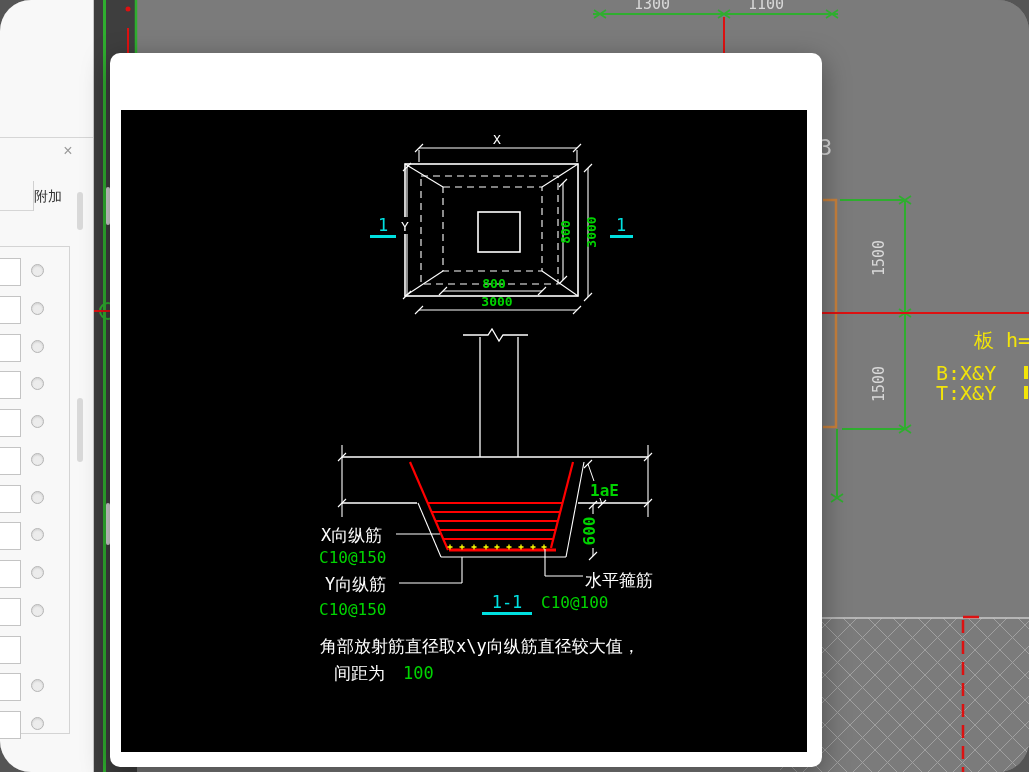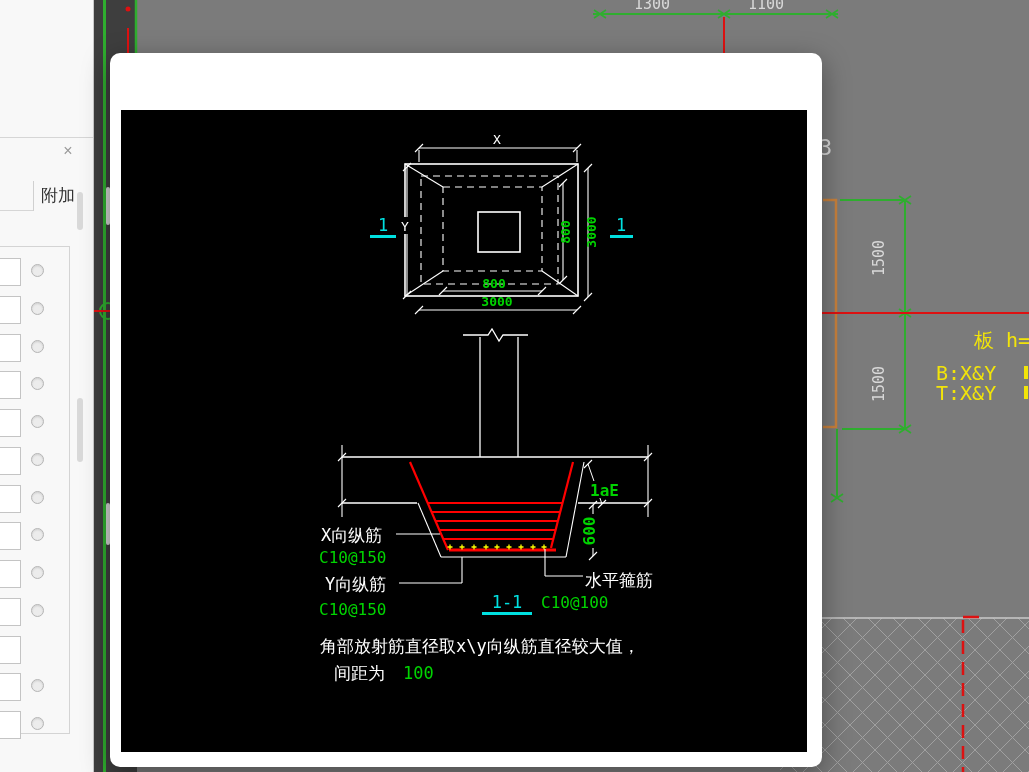--- a/index.html
+++ b/index.html
@@ -1,26 +1,26 @@
 <!DOCTYPE html>
 <html><head>
 <meta charset="utf-8">
 <style>
   html,body{margin:0;padding:0;background:#555;}
   #stage{position:relative;width:1029px;height:772px;overflow:hidden;
-         font-family:"Liberation Sans",sans-serif;background:#7b7b7b;}
+         font-family:"Liberation Sans",sans-serif;background:#7b7b7b;border-radius:31px;}
   svg text{font-family:"DejaVu Sans Mono","Liberation Mono",monospace;}
   
   #side-panel{position:absolute;left:0;top:0;width:93px;height:772px;
               background:#f8f8f8;border-right:1px solid #c9c9c9;z-index:2;}
   .hdiv{position:absolute;background:#d6d6d6;}
   #panel-close{position:absolute;left:59px;top:142px;width:18px;height:18px;
                color:#9a9a9a;font-size:16px;line-height:18px;text-align:center;cursor:pointer;}
   #tab-extra{position:absolute;left:33px;top:181px;width:48px;height:30px;
-             font-size:17px;color:#333;text-align:center;line-height:30px;
+             font-size:14px;color:#333;line-height:30px;
              border-left:1px solid #d0d0d0;background:#f8f8f8;}
   #content-frame{position:absolute;left:-2px;top:246px;width:70px;height:486px;
                  border:1px solid #d4d4d4;}
   .row-box{position:absolute;left:-12px;width:31px;height:26px;background:#fff;
            border:1px solid #c4c4c4;}
   .radio{position:absolute;left:31px;width:11px;height:11px;border-radius:50%;
          background:#ececec;border:1px solid #b5b5b5;box-shadow:inset 0 1px 2px rgba(0,0,0,.12);}
   .thumb{position:absolute;left:77px;width:6px;background:#d9d9d9;border-radius:3px;}
   
   #dialog{position:absolute;left:110px;top:53px;width:712px;height:714px;

